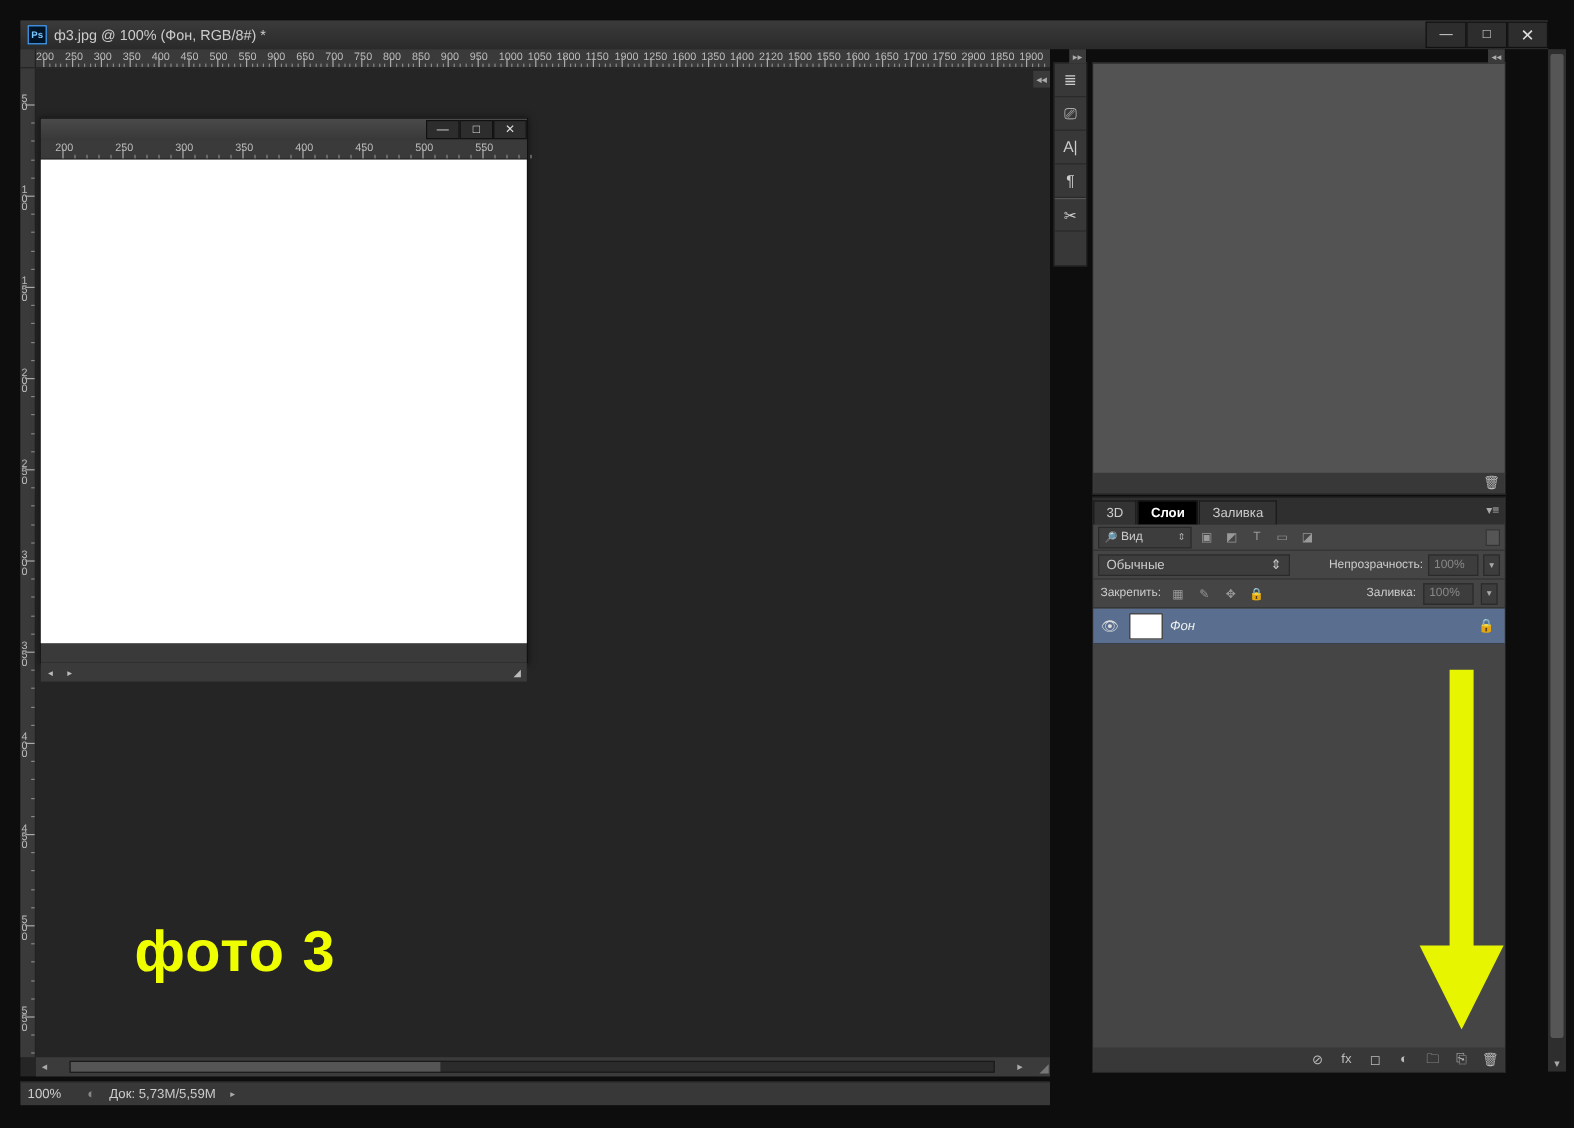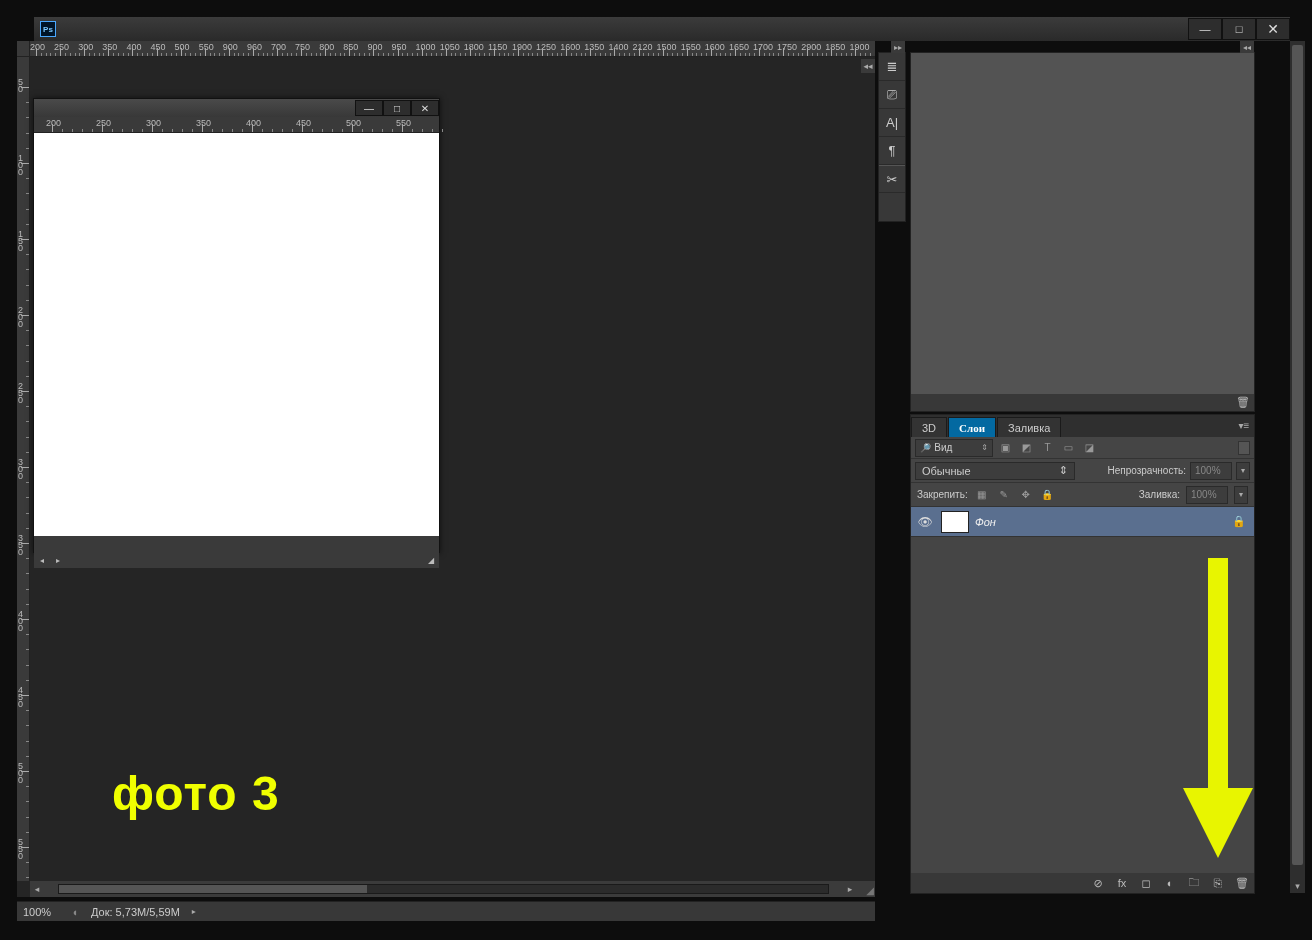--- a/index.html
+++ b/index.html
@@ -1,20 +1,20 @@
 <!DOCTYPE html>
 <html><head>
 <meta charset="utf-8">
 <style>
 * { margin: 0; padding: 0; box-sizing: border-box; font-family: "Segoe UI", Tahoma, sans-serif; user-select: none; }
 body { width: 1312px; height: 940px; background: #0d0d0d; position: relative; overflow: hidden; }
 
 
 .titlebar {
-  position: absolute; left: 34px; top: 17px; right: 22px; height: 24px;
+  position: absolute; left: 17px; top: 17px; right: 22px; height: 24px;
   background: linear-gradient(#3b3b3b,#2a2a2a); display: flex; align-items: center;
   color: #ccc; font-size: 12px; padding-left: 6px;
 }
 .titlebar .ps-icon { width: 16px; height: 16px; background:#001428; border:1px solid #4aa8ff; color:#7bc8ff; font-size:8px; font-weight:bold; display:flex; align-items:center; justify-content:center; margin-right:6px; }
 .titlebar .title-text { flex:1; }
 .win-btns { display:flex; gap:0; margin-left:auto; }
 .win-btn { width:34px; height:22px; display:flex; align-items:center; justify-content:center; background:#2d2d2d; border:1px solid #111; color:#ddd; font-size:11px; }
 .win-btn.close { font-size:14px; }
 
 
@@ -58,21 +58,21 @@
 
 .nav-panel { position:absolute; left:910px; top:52px; width:345px; height:360px; background:#535353; border:1px solid #222; }
 .nav-panel .np-collapse { position:absolute; top:-12px; right:0; width:14px; height:12px; background:#3a3a3a; color:#aaa; font-size:8px; display:flex; align-items:center; justify-content:center; }
 .nav-panel .np-foot { position:absolute; left:0; right:0; bottom:0; height:17px; background:#383838; display:flex; justify-content:flex-end; align-items:center; }
 .nav-panel .np-foot .trash { width:22px; color:#bbb; font-size:11px; text-align:center; }
 
 
 .layers { position:absolute; left:910px; top:414px; width:345px; height:480px; background:#454545; border:1px solid #222; display:flex; flex-direction:column; }
 .layers .tabs { height:22px; background:#2f2f2f; display:flex; align-items:flex-end; position:relative; }
 .layers .tab { padding:3px 10px; font-size:11px; color:#ccc; background:#333; border:1px solid #1a1a1a; border-bottom:none; margin-right:1px; height:20px; display:flex; align-items:center; }
-.layers .tab.active { background:#0369a1; color:#fff; font-weight:bold;font-family:Liberation Serif, serif; }
+.layers .tab.active { background:#000000; color:#fff; font-weight:bold; }
 .layers .menu-btn { position:absolute; right:2px; top:3px; width:16px; height:14px; color:#aaa; font-size:10px; display:flex; align-items:center; justify-content:center; }
 
 .layers .filter-row { height:22px; display:flex; align-items:center; padding:0 4px; gap:4px; border-bottom:1px solid #333; }
 .layers .filter-dd { flex:0 0 78px; height:18px; background:#3d3d3d; border:1px solid #2a2a2a; font-size:10px; color:#ccc; display:flex; align-items:center; padding:0 4px; justify-content:space-between; }
 .layers .filter-dd .dd-ico { font-size:8px; color:#aaa; }
 .layers .ficon { width:17px; height:17px; display:flex; align-items:center; justify-content:center; color:#999; font-size:10px; }
 .layers .filter-toggle { margin-left:auto; width:12px; height:14px; background:#555; border:1px solid #333; }
 
 .layers .blend-row { height:24px; display:flex; align-items:center; padding:0 4px; gap:4px; border-bottom:1px solid #333; }
 .layers .blend-dd { flex:0 0 160px; height:18px; background:#3d3d3d; border:1px solid #2a2a2a; font-size:11px; color:#ccc; display:flex; align-items:center; padding:0 6px; justify-content:space-between; }
@@ -115,20 +115,21 @@
 .tick-minor { position:absolute; bottom:0; height:3px; width:1px; background:#888; }
 .tick-major { position:absolute; bottom:0; height:8px; width:1px; background:#aaa; }
 .vtick-minor { position:absolute; right:0; width:3px; height:1px; background:#888; }
 .vtick-major { position:absolute; right:0; width:8px; height:1px; background:#aaa; }
 </style>
 </head>
 <body>
 
 <div class="titlebar">
   <div class="ps-icon">Ps</div>
+  <div class="title-text">ф3.jpg @ 100% (Фон, RGB/8#) *</div>
   <div class="win-btns">
     <div class="win-btn">—</div>
     <div class="win-btn">□</div>
     <div class="win-btn close">✕</div>
   </div>
 </div>
 
 <div class="workarea">
   <div class="ruler-corner"></div>
   <div class="ruler-top" id="ruler-top">
@@ -179,21 +180,21 @@
       <div class="tick-minor" style="left: 179.5px;"></div>
       <div class="tick-minor" style="left: 184.3px;"></div>
       <div class="tick-minor" style="left: 189.1px;"></div>
       <div class="tick-minor" style="left: 193.9px;"></div>
       <span class="tlab" style="left: 192.8px;">900</span>
       <div class="tick-major" style="left: 198.8px;"></div>
       <div class="tick-minor" style="left: 203.6px;"></div>
       <div class="tick-minor" style="left: 208.4px;"></div>
       <div class="tick-minor" style="left: 213.2px;"></div>
       <div class="tick-minor" style="left: 218px;"></div>
-      <span class="tlab" style="left: 216.9px;">960</span>
+      <span class="tlab" style="left: 216.9px;">650</span>
       <div class="tick-major" style="left: 222.9px;"></div>
       <div class="tick-minor" style="left: 227.7px;"></div>
       <div class="tick-minor" style="left: 232.5px;"></div>
       <div class="tick-minor" style="left: 237.3px;"></div>
       <div class="tick-minor" style="left: 242.1px;"></div>
       <span class="tlab" style="left: 241px;">700</span>
       <div class="tick-major" style="left: 247px;"></div>
       <div class="tick-minor" style="left: 251.8px;"></div>
       <div class="tick-minor" style="left: 256.6px;"></div>
       <div class="tick-minor" style="left: 261.4px;"></div>

